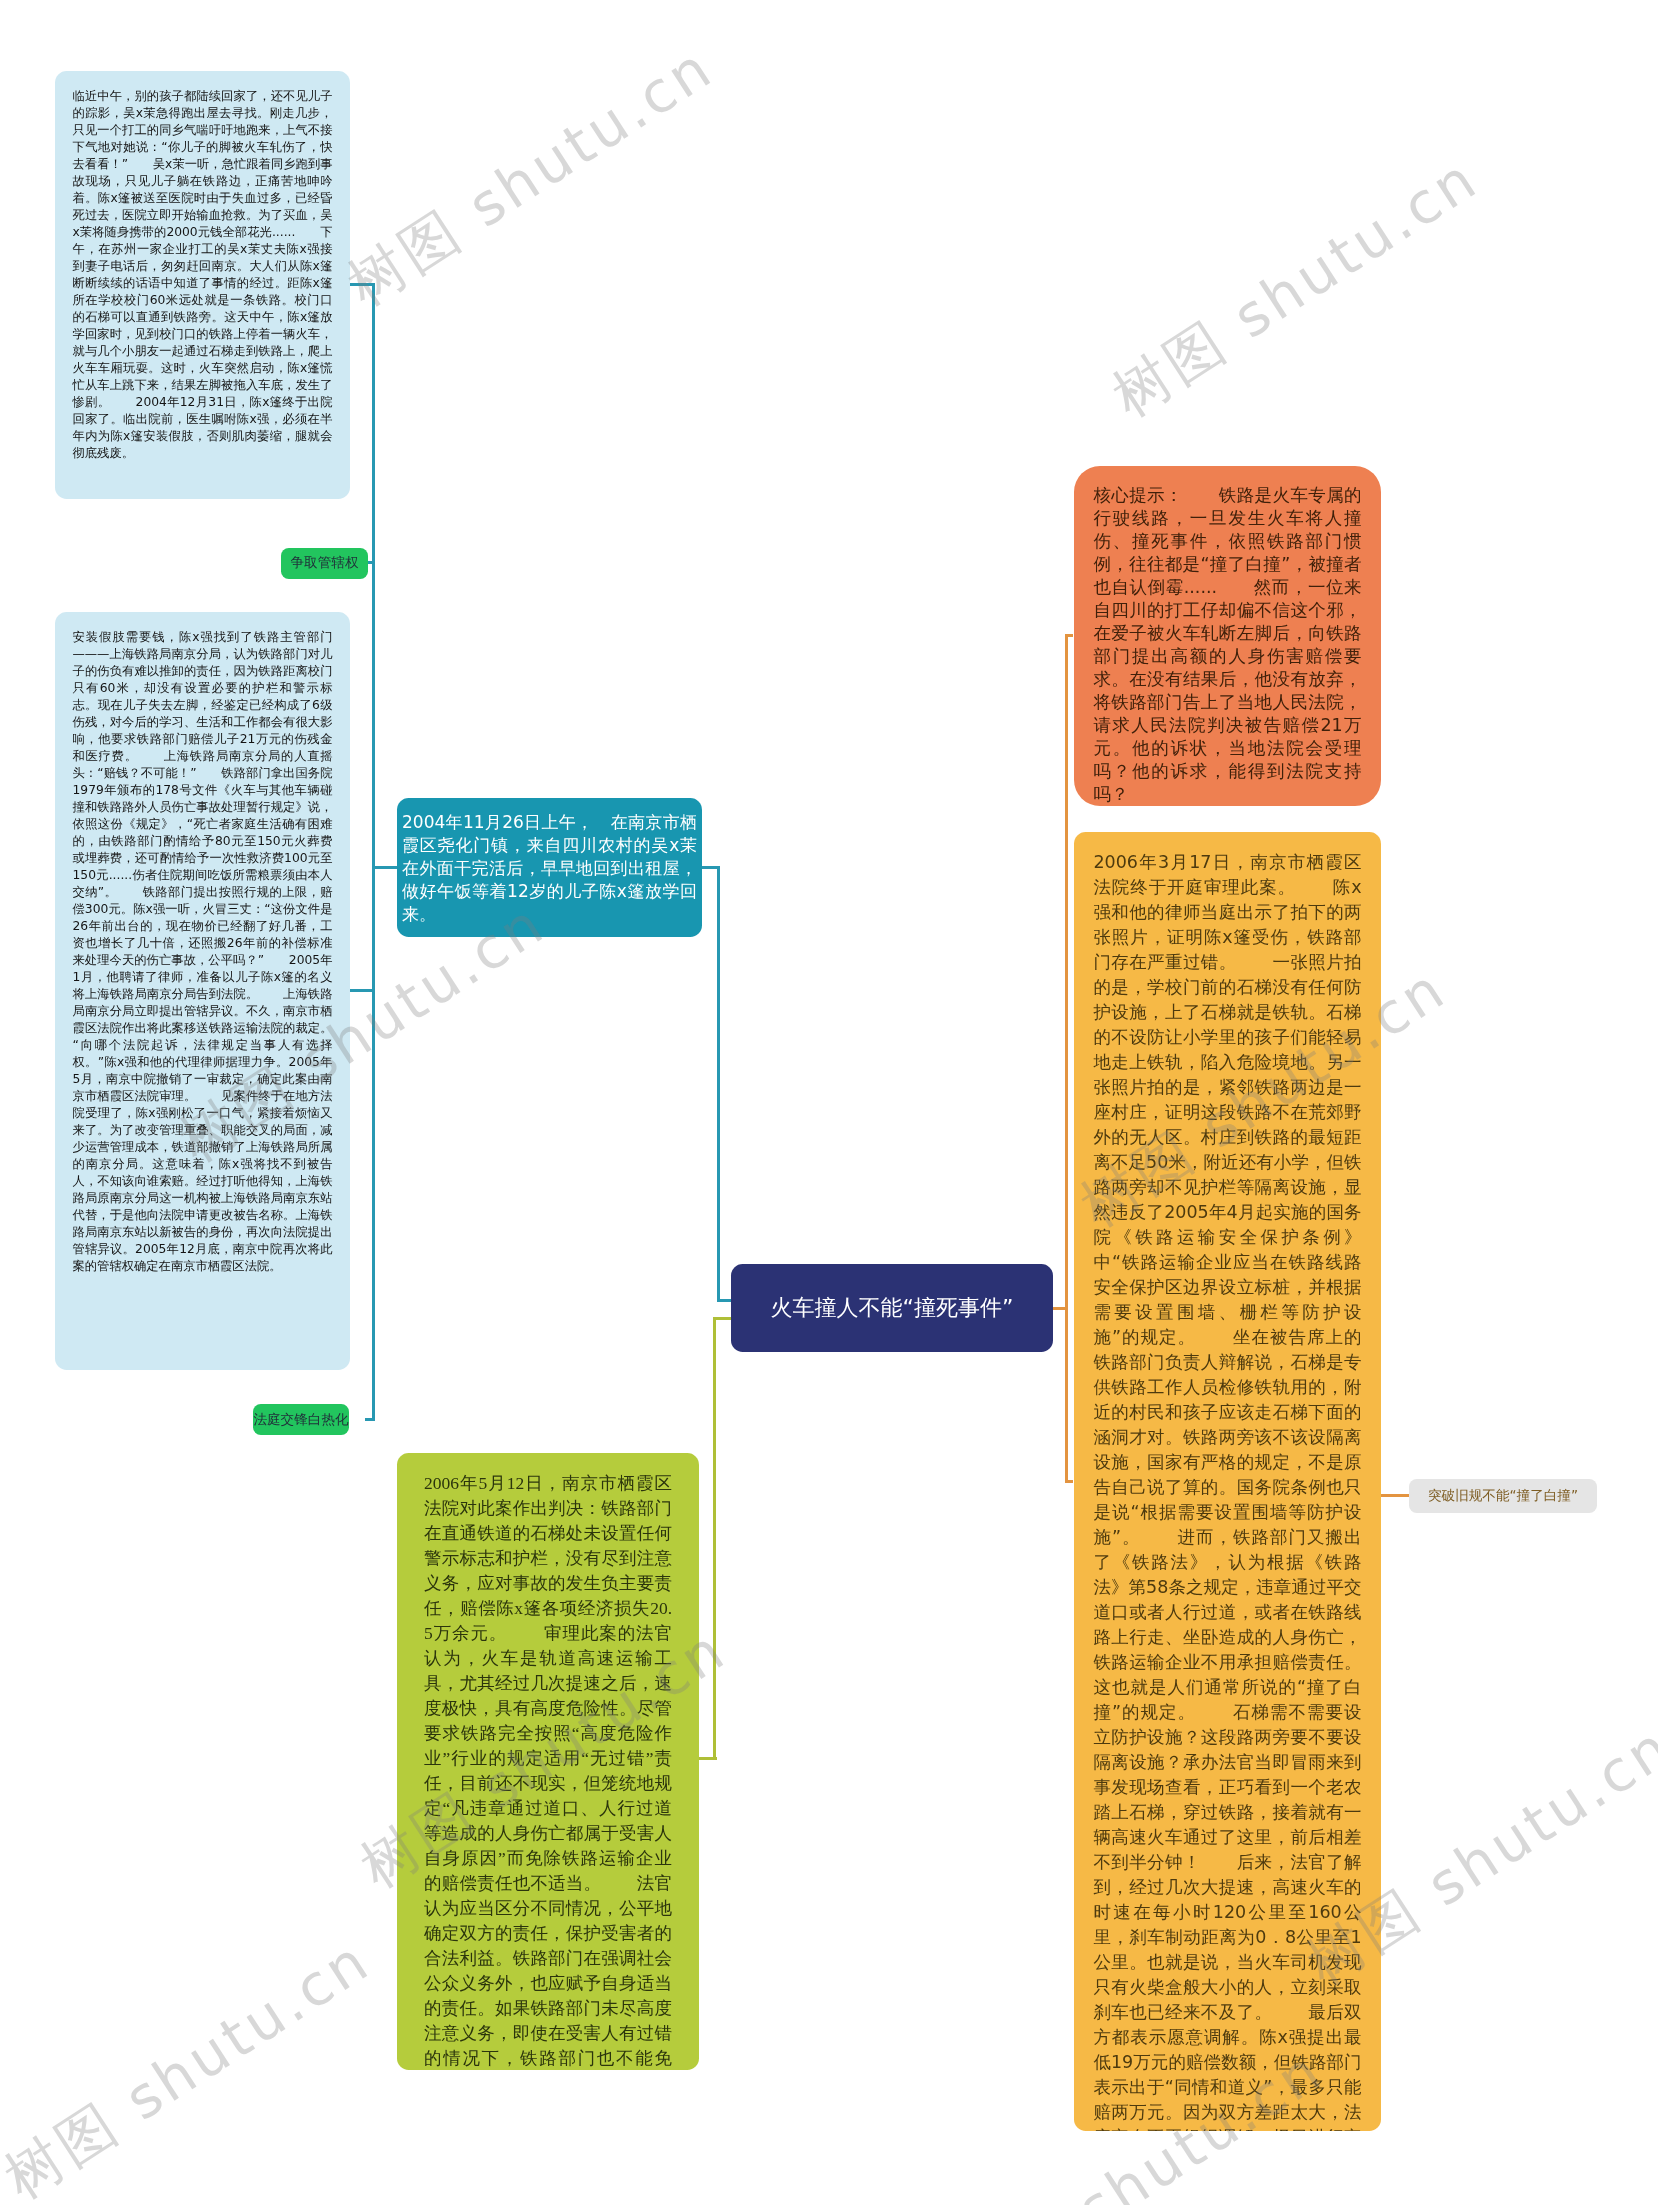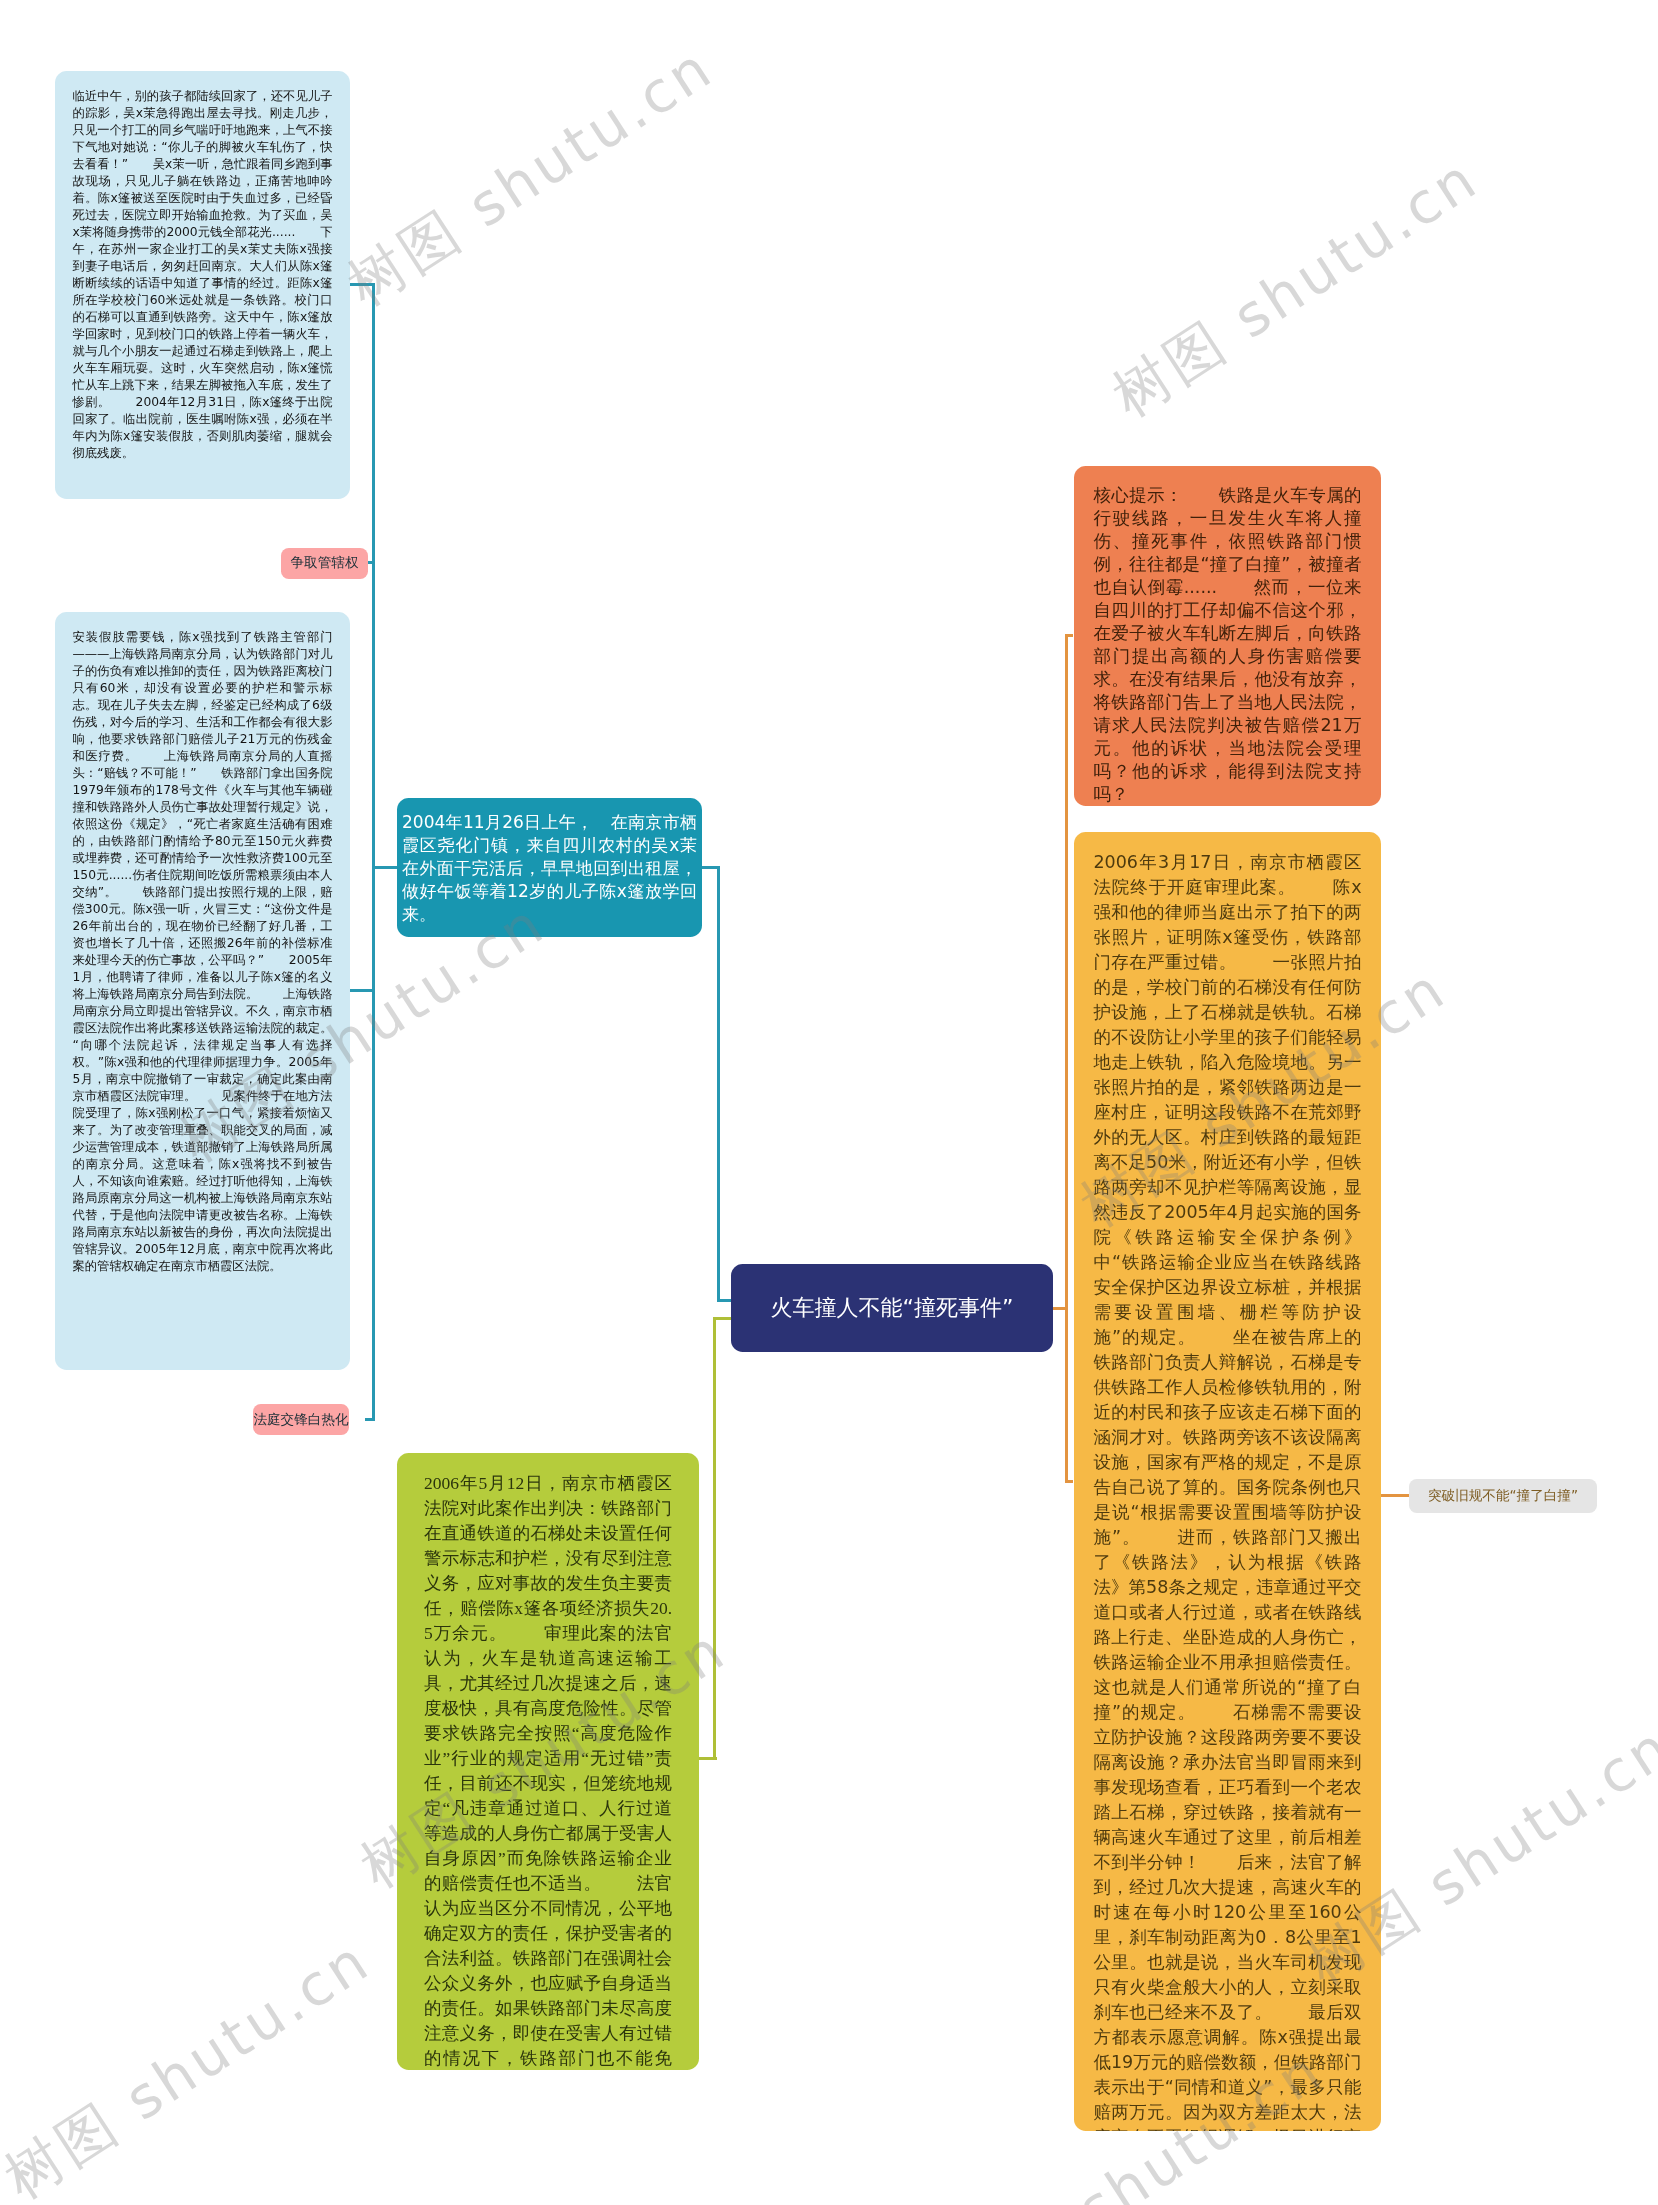--- a/index.html
+++ b/index.html
@@ -20,21 +20,21 @@
     padding:6.5px 19.4px;word-break:break-all;
   }
   .coral{background:#ee8051;color:#40200a;font-size:17.5px;line-height:23px;padding:18px 19.4px;}
   .amber{background:#f6b946;color:#4d3a0e;font-size:17.5px;line-height:25px;padding:18px 19.4px;}
   .greenbox{background:#b5cc3c;color:#2b350c;font-size:17.5px;line-height:25px;padding:18px 27px;font-family:Liberation Serif, serif;}
   .pill{
     position:absolute;box-sizing:border-box;border-radius:7.8px;
     display:flex;align-items:center;justify-content:center;
     font-size:13.6px;white-space:nowrap;padding:3.9px 9px;
   }
-  .pill-blue{background:#fca5a5;color:#20323a;}
+  .pill-blue{background:#22c55e;color:#20323a;}
   .pill-cream{background:#e5e5e5;color:#7d5c22;}
   .line{position:absolute;}
   .line-teal{background:#2898b2;}
   .line-olive{background:#afbf37;}
   .line-orange{background:#e39440;}
   .watermark{
     position:absolute;white-space:nowrap;font-size:57px;letter-spacing:3.9px;
     color:rgba(125,125,125,0.30);transform:translate(-50%,-50%) rotate(-33deg);
     pointer-events:none;z-index:50;
   }
@@ -71,21 +71,21 @@
   <div class="node blue" style="left:55px;top:603px;width:295px;height:758px;">安装假肢需要钱，陈x强找到了铁路主管部门———上海铁路局南京分局，认为铁路部门对儿子的伤负有难以推卸的责任，因为铁路距离校门只有60米，却没有设置必要的护栏和警示标志。现在儿子失去左脚，经鉴定已经构成了6级伤残，对今后的学习、生活和工作都会有很大影响，他要求铁路部门赔偿儿子21万元的伤残金和医疗费。　　上海铁路局南京分局的人直摇头：“赔钱？不可能！”　　铁路部门拿出国务院1979年颁布的178号文件《火车与其他车辆碰撞和铁路路外人员伤亡事故处理暂行规定》说，依照这份《规定》，“死亡者家庭生活确有困难的，由铁路部门酌情给予80元至150元火葬费或埋葬费，还可酌情给予一次性救济费100元至150元......伤者住院期间吃饭所需粮票须由本人交纳”。　　铁路部门提出按照行规的上限，赔偿300元。陈x强一听，火冒三丈：“这份文件是26年前出台的，现在物价已经翻了好几番，工资也增长了几十倍，还照搬26年前的补偿标准来处理今天的伤亡事故，公平吗？”　　2005年1月，他聘请了律师，准备以儿子陈x篷的名义将上海铁路局南京分局告到法院。　　上海铁路局南京分局立即提出管辖异议。不久，南京市栖霞区法院作出将此案移送铁路运输法院的裁定。　　“向哪个法院起诉，法律规定当事人有选择权。”陈x强和他的代理律师据理力争。2005年5月，南京中院撤销了一审裁定，确定此案由南京市栖霞区法院审理。　　见案件终于在地方法院受理了，陈x强刚松了一口气，紧接着烦恼又来了。为了改变管理重叠、职能交叉的局面，减少运营管理成本，铁道部撤销了上海铁路局所属的南京分局。这意味着，陈x强将找不到被告人，不知该向谁索赔。经过打听他得知，上海铁路局原南京分局这一机构被上海铁路局南京东站代替，于是他向法院申请更改被告名称。上海铁路局南京东站以新被告的身份，再次向法院提出管辖异议。2005年12月底，南京中院再次将此案的管辖权确定在南京市栖霞区法院。</div>
 
   <div class="pill pill-blue" style="left:253px;top:1395px;width:96px;height:31px;">法庭交锋白热化</div>
 
   <div class="node teal" style="left:397px;top:789px;width:305px;height:139px;">2004年11月26日上午，　在南京市栖霞区尧化门镇，来自四川农村的吴x茉在外面干完活后，早早地回到出租屋，做好午饭等着12岁的儿子陈x篷放学回来。</div>
 
   <div class="node navy" style="left:731px;top:1255px;width:322px;height:88px;">火车撞人不能“撞死事件”</div>
 
   <div class="node greenbox" style="left:397px;top:1444px;width:302px;height:617px;">2006年5月12日，南京市栖霞区法院对此案作出判决：铁路部门在直通铁道的石梯处未设置任何警示标志和护栏，没有尽到注意义务，应对事故的发生负主要责任，赔偿陈x篷各项经济损失20.5万余元。　　审理此案的法官认为，火车是轨道高速运输工具，尤其经过几次提速之后，速度极快，具有高度危险性。尽管要求铁路完全按照“高度危险作业”行业的规定适用“无过错”责任，目前还不现实，但笼统地规定“凡违章通过道口、人行过道等造成的人身伤亡都属于受害人自身原因”而免除铁路运输企业的赔偿责任也不适当。　　法官认为应当区分不同情况，公平地确定双方的责任，保护受害者的合法利益。铁路部门在强调社会公众义务外，也应赋予自身适当的责任。如果铁路部门未尽高度注意义务，即使在受害人有过错的情况下，铁路部门也不能免责，不能“撞了白撞”。</div>
 
-  <div class="node coral" style="left:1074px;top:457px;width:307px;height:340px;">核心提示：　　铁路是火车专属的行驶线路，一旦发生火车将人撞伤、撞死事件，依照铁路部门惯例，往往都是“撞了白撞”，被撞者也自认倒霉......　　然而，一位来自四川的打工仔却偏不信这个邪，在爱子被火车轧断左脚后，向铁路部门提出高额的人身伤害赔偿要求。在没有结果后，他没有放弃，将铁路部门告上了当地人民法院，请求人民法院判决被告赔偿21万元。他的诉状，当地法院会受理吗？他的诉求，能得到法院支持吗？</div>
+  <div class="node coral" style="left:1074px;top:457px;width:307px;height:340px;border-radius:26px;">核心提示：　　铁路是火车专属的行驶线路，一旦发生火车将人撞伤、撞死事件，依照铁路部门惯例，往往都是“撞了白撞”，被撞者也自认倒霉......　　然而，一位来自四川的打工仔却偏不信这个邪，在爱子被火车轧断左脚后，向铁路部门提出高额的人身伤害赔偿要求。在没有结果后，他没有放弃，将铁路部门告上了当地人民法院，请求人民法院判决被告赔偿21万元。他的诉状，当地法院会受理吗？他的诉求，能得到法院支持吗？</div>
 
   <div class="node amber" style="left:1074px;top:823px;width:307px;height:1299px;">2006年3月17日，南京市栖霞区法院终于开庭审理此案。　　陈x强和他的律师当庭出示了拍下的两张照片，证明陈x篷受伤，铁路部门存在严重过错。　　一张照片拍的是，学校门前的石梯没有任何防护设施，上了石梯就是铁轨。石梯的不设防让小学里的孩子们能轻易地走上铁轨，陷入危险境地。另一张照片拍的是，紧邻铁路两边是一座村庄，证明这段铁路不在荒郊野外的无人区。村庄到铁路的最短距离不足50米，附近还有小学，但铁路两旁却不见护栏等隔离设施，显然违反了2005年4月起实施的国务院《铁路运输安全保护条例》中“铁路运输企业应当在铁路线路安全保护区边界设立标桩，并根据需要设置围墙、栅栏等防护设施”的规定。　　坐在被告席上的铁路部门负责人辩解说，石梯是专供铁路工作人员检修铁轨用的，附近的村民和孩子应该走石梯下面的涵洞才对。铁路两旁该不该设隔离设施，国家有严格的规定，不是原告自己说了算的。国务院条例也只是说“根据需要设置围墙等防护设施”。　　进而，铁路部门又搬出了《铁路法》，认为根据《铁路法》第58条之规定，违章通过平交道口或者人行过道，或者在铁路线路上行走、坐卧造成的人身伤亡，铁路运输企业不用承担赔偿责任。这也就是人们通常所说的“撞了白撞”的规定。　　石梯需不需要设立防护设施？这段路两旁要不要设隔离设施？承办法官当即冒雨来到事发现场查看，正巧看到一个老农踏上石梯，穿过铁路，接着就有一辆高速火车通过了这里，前后相差不到半分钟！　　后来，法官了解到，经过几次大提速，高速火车的时速在每小时120公里至160公里，刹车制动距离为0．8公里至1公里。也就是说，当火车司机发现只有火柴盒般大小的人，立刻采取刹车也已经来不及了。　　最后双方都表示愿意调解。陈x强提出最低19万元的赔偿数额，但铁路部门表示出于“同情和道义”，最多只能赔两万元。因为双方差距太大，法庭宣布不再组织调解，择日进行宣判。</div>
 
   <div class="pill pill-cream" style="left:1409px;top:1470px;width:188px;height:34px;">突破旧规不能“撞了白撞”</div>
 
   <div class="watermark" style="left:531px;top:168px;">树图 shutu.cn</div>
   <div class="watermark" style="left:1296px;top:279px;">树图 shutu.cn</div>
   <div class="watermark" style="left:363px;top:1024px;">树图 shutu.cn</div>
   <div class="watermark" style="left:1264px;top:1089px;">树图 shutu.cn</div>
   <div class="watermark" style="left:544px;top:1750px;">树图 shutu.cn</div>

